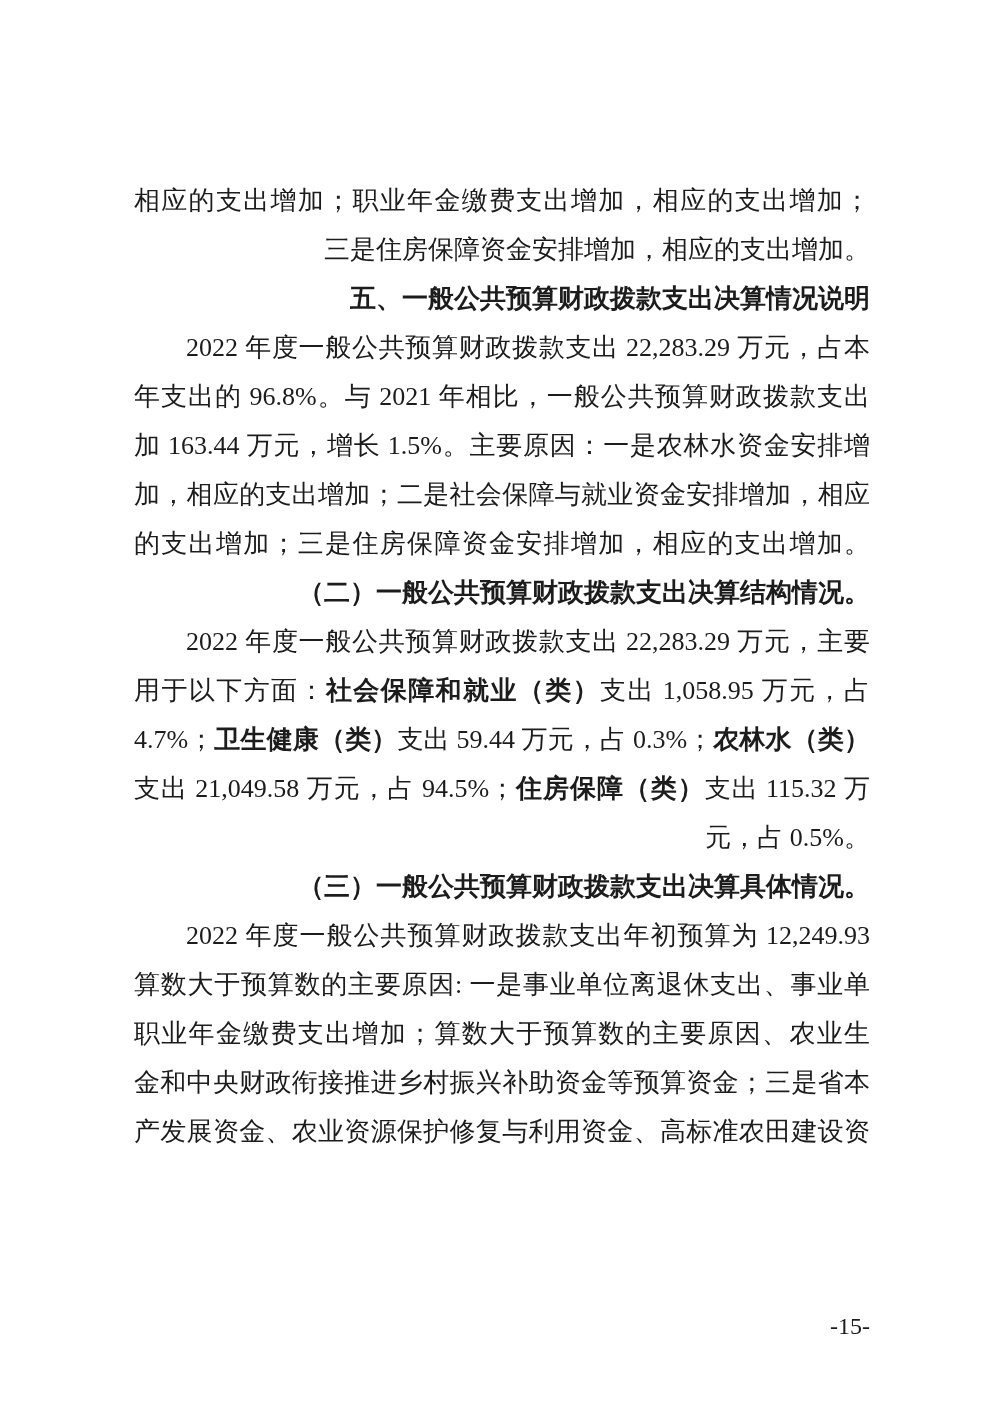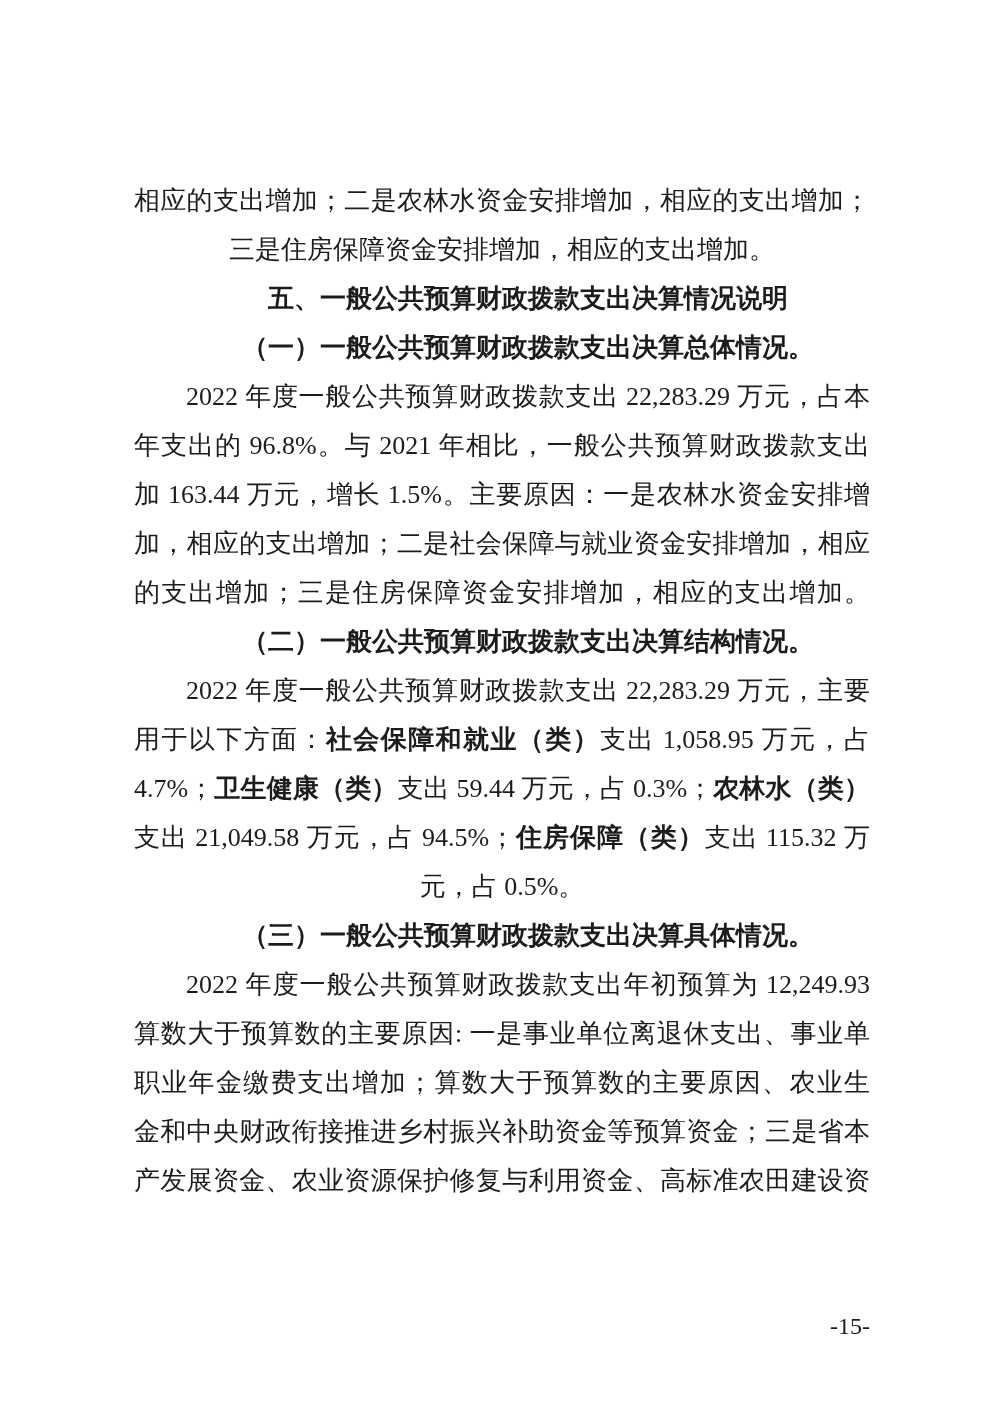--- a/index.html
+++ b/index.html
@@ -21,21 +21,21 @@
     top: 176px;
     width: 736px;
   }
   .line {
     font-family: "Liberation Serif", "DejaVu Serif", serif;
     font-size: 26px;
     line-height: 49px;
     height: 49px;
     color: #1c1c1c;
     overflow: hidden;
-    text-align: center;
+    text-align: right;
   }
   .line.just {
     text-align: justify;
     text-align-last: justify;
   }
   .line.indent {
     text-indent: 2em;
   }
   .line.heading-sans {
     font-family: "Liberation Sans", "DejaVu Sans", sans-serif;
@@ -56,24 +56,23 @@
     font-size: 24px;
     line-height: 32px;
     color: #1c1c1c;
   }
 </style>
 </head>
 <body>
 
 <div class="page">
   <div class="content" id="doc-content">
-      <div class="line body just"><span>相应的支出增加；二是农林水资金安排增加，相应的支出增加；</span></div>
+      <div class="line body just"><span>相应的支出增加；职业年金缴费支出增加，相应的支出增加；</span></div>
       <div class="line body"><span>三是住房保障资金安排增加，相应的支出增加。</span></div>
       <div class="line heading-sans indent"><span class="b">五、一般公共预算财政拨款支出决算情况说明</span></div>
-      <div class="line heading-serif indent"><span class="b">（一）一般公共预算财政拨款支出决算总体情况。</span></div>
       <div class="line body just indent"><span>2022 年度一般公共预算财政拨款支出 22,283.29 万元，占本</span></div>
       <div class="line body just"><span>年支出的 96.8%。与 2021 年相比，一般公共预算财政拨款支出增</span></div>
       <div class="line body just"><span>加 163.44 万元，增长 1.5%。主要原因：一是农林水资金安排增</span></div>
       <div class="line body just"><span>加，相应的支出增加；二是社会保障与就业资金安排增加，相应</span></div>
       <div class="line body just"><span>的支出增加；三是住房保障资金安排增加，相应的支出增加。</span></div>
       <div class="line heading-serif indent"><span class="b">（二）一般公共预算财政拨款支出决算结构情况。</span></div>
       <div class="line body just indent"><span>2022 年度一般公共预算财政拨款支出 22,283.29 万元，主要</span></div>
       <div class="line body just"><span>用于以下方面：</span><span class="b">社会保障和就业（类）</span><span>支出 1,058.95 万元，占</span></div>
       <div class="line body just"><span>4.7%；</span><span class="b">卫生健康（类）</span><span>支出 59.44 万元，占 0.3%；</span><span class="b">农林水（类）</span></div>
       <div class="line body just"><span>支出 21,049.58 万元，占 94.5%；</span><span class="b">住房保障（类）</span><span>支出 115.32 万</span></div>

